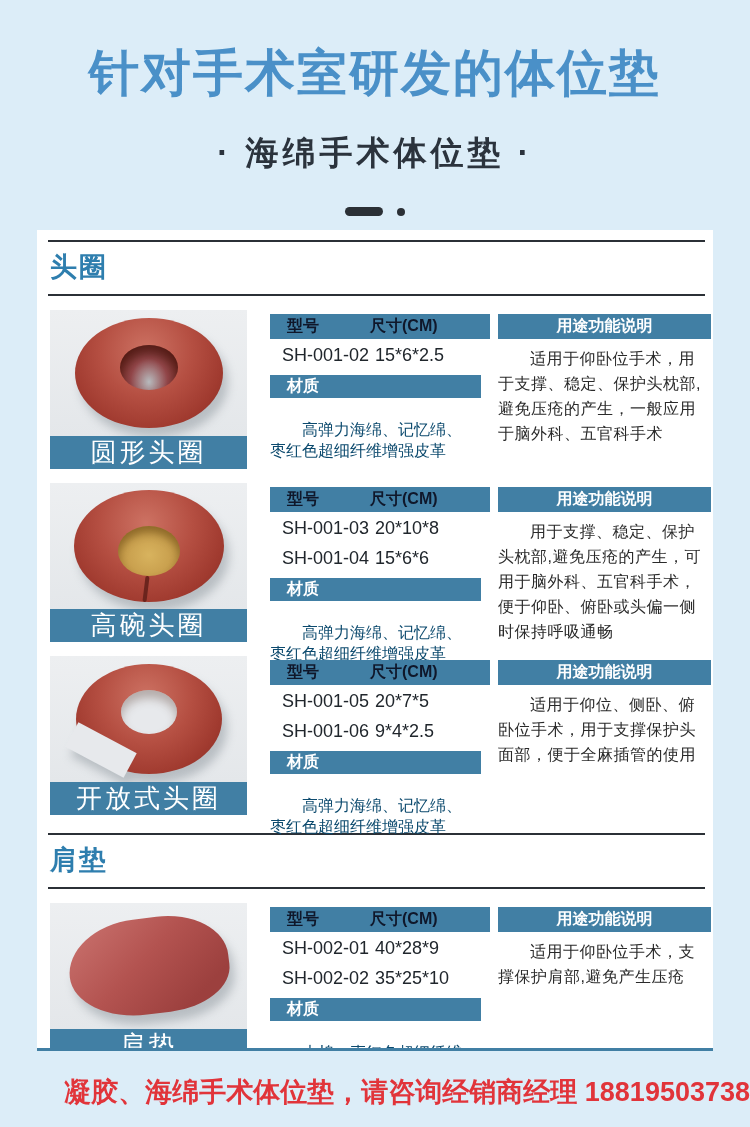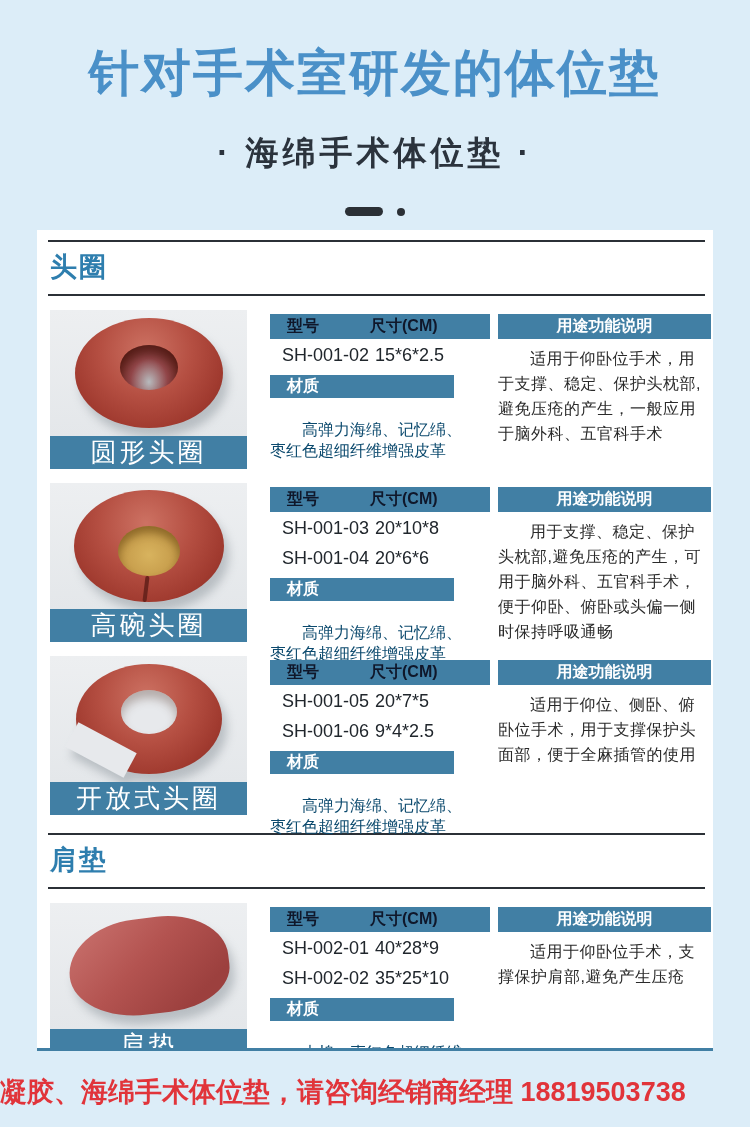--- a/index.html
+++ b/index.html
@@ -58,21 +58,21 @@
   
   .spec { width:220px; flex:none; margin-left:23px; padding-top:4px; }
   .spec-head {
     height:25px; background:var(--c-accent,#417fa4); color:#0f172a;
     font-size:16px; font-weight:700; display:flex; align-items:center;
   }
   .spec-head .c1 { width:100px; padding-left:17px; }
   .spec-row { height:28px; margin-top:2px; display:flex; align-items:center; font-size:18px; color:#20262c; }
   .spec-row .c1 { width:105px; padding-left:12px; }
   .mat-head {
-    margin-top:6px; height:23px; width:184px; padding-left:17px;
+    margin-top:6px; height:23px; width:211px; padding-left:17px;
     background:var(--c-accent,#417fa4); color:#fff;
     font-size:16px; font-weight:700; display:flex; align-items:center;text-align:right;
   }
   .mat-text { margin-top:21px; width:205px; font-size:16px; line-height:21px; color:#0c4a6e; text-indent:2em; }
   
   .usage { width:213px; flex:none; margin-left:8px; padding-top:4px; }
   .usage-head {
     height:25px; background:var(--c-accent,#417fa4); color:#fff;
     font-size:16px; font-weight:700; display:flex; align-items:center; justify-content:center;
   }
@@ -109,21 +109,21 @@
     position:absolute; left:-8px; bottom:10px; width:66px; height:28px;
     background:#e7e9ec; transform:rotate(28deg);
   }
   .pillow-shape {
     width:160px; height:96px; transform:rotate(-7deg);
     border-radius:50% 48% 46% 52% / 60% 55% 48% 55%;
     background:linear-gradient(140deg, #cb7470 0%, #b35350 45%, #9c403e 82%);
   }
   
   .footer {
-    position:absolute; left:0; right:0; top:1074px; text-align:left;
+    position:absolute; left:0; right:0; top:1074px; text-align:right;
     font-size:27px; font-weight:700; color:var(--c-footer_red,#e1343a);
   }
 </style>
 </head>
 <body>
 
 <div class="page">
 
   <header class="hero">
     <h1>针对手术室研发的体位垫</h1>
@@ -183,21 +183,21 @@
         <div class="spec-head">
           <span class="c1">型号</span>
           <span class="c2">尺寸(CM)</span>
         </div>
         <div class="spec-row">
           <span class="c1">SH-001-03</span>
           <span class="c2">20*10*8</span>
         </div>
         <div class="spec-row">
           <span class="c1">SH-001-04</span>
-          <span class="c2">20*6*6</span>
+          <span class="c2">15*6*6</span>
         </div>
         <div class="mat-head">材质</div>
         <div class="mat-text">高弹力海绵、记忆绵、枣红色超细纤维增强皮革</div>
       </div>
       <div class="usage">
         <div class="usage-head">用途功能说明</div>
         <div class="usage-text">用于支撑、稳定、保护头枕部,避免压疮的产生，可用于脑外科、五官科手术，便于仰卧、俯卧或头偏一侧时保持呼吸通畅</div>
       </div>
     </div>
 

